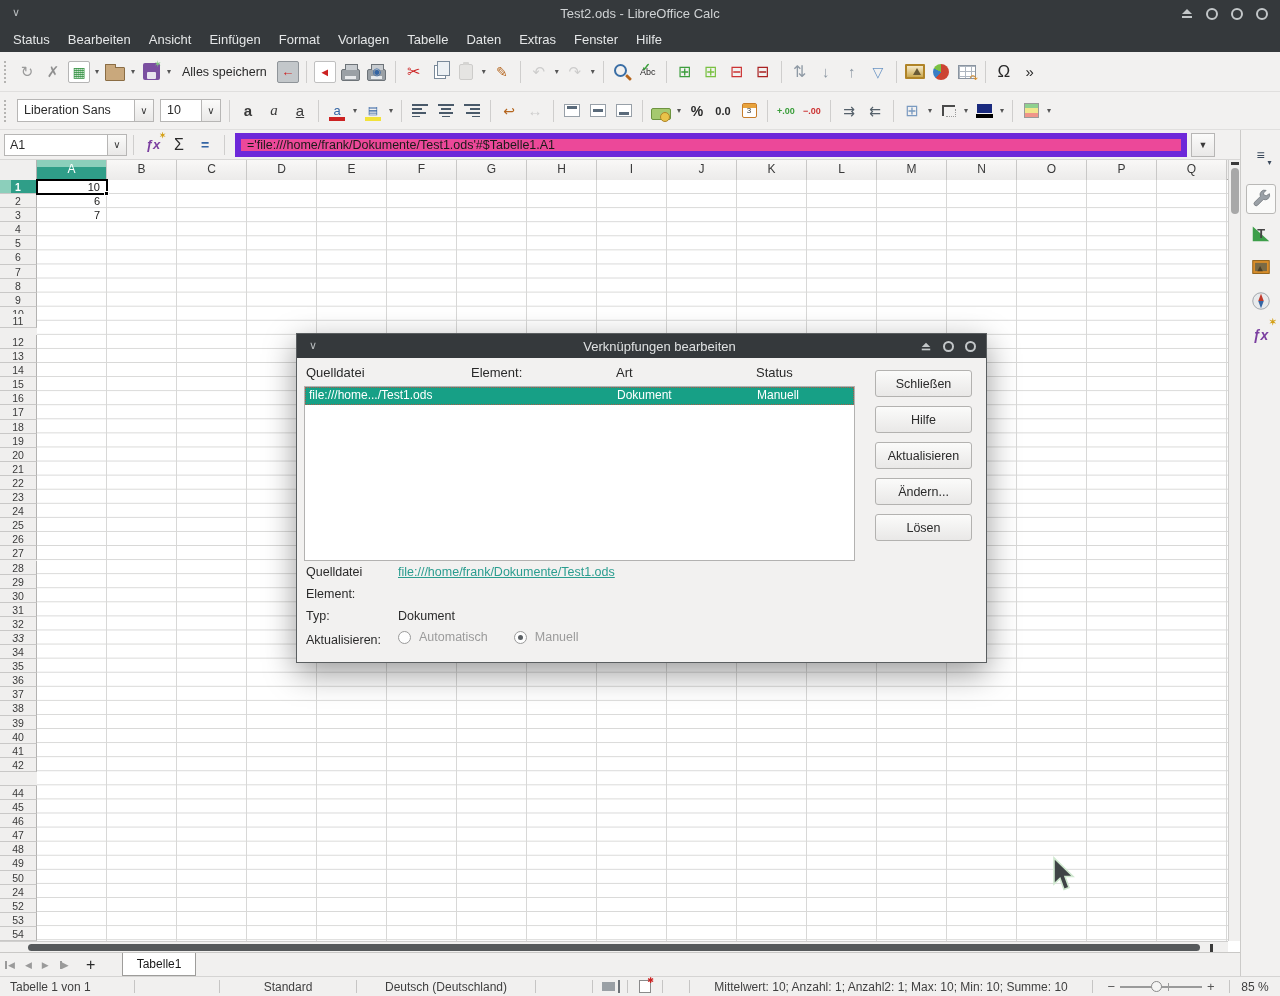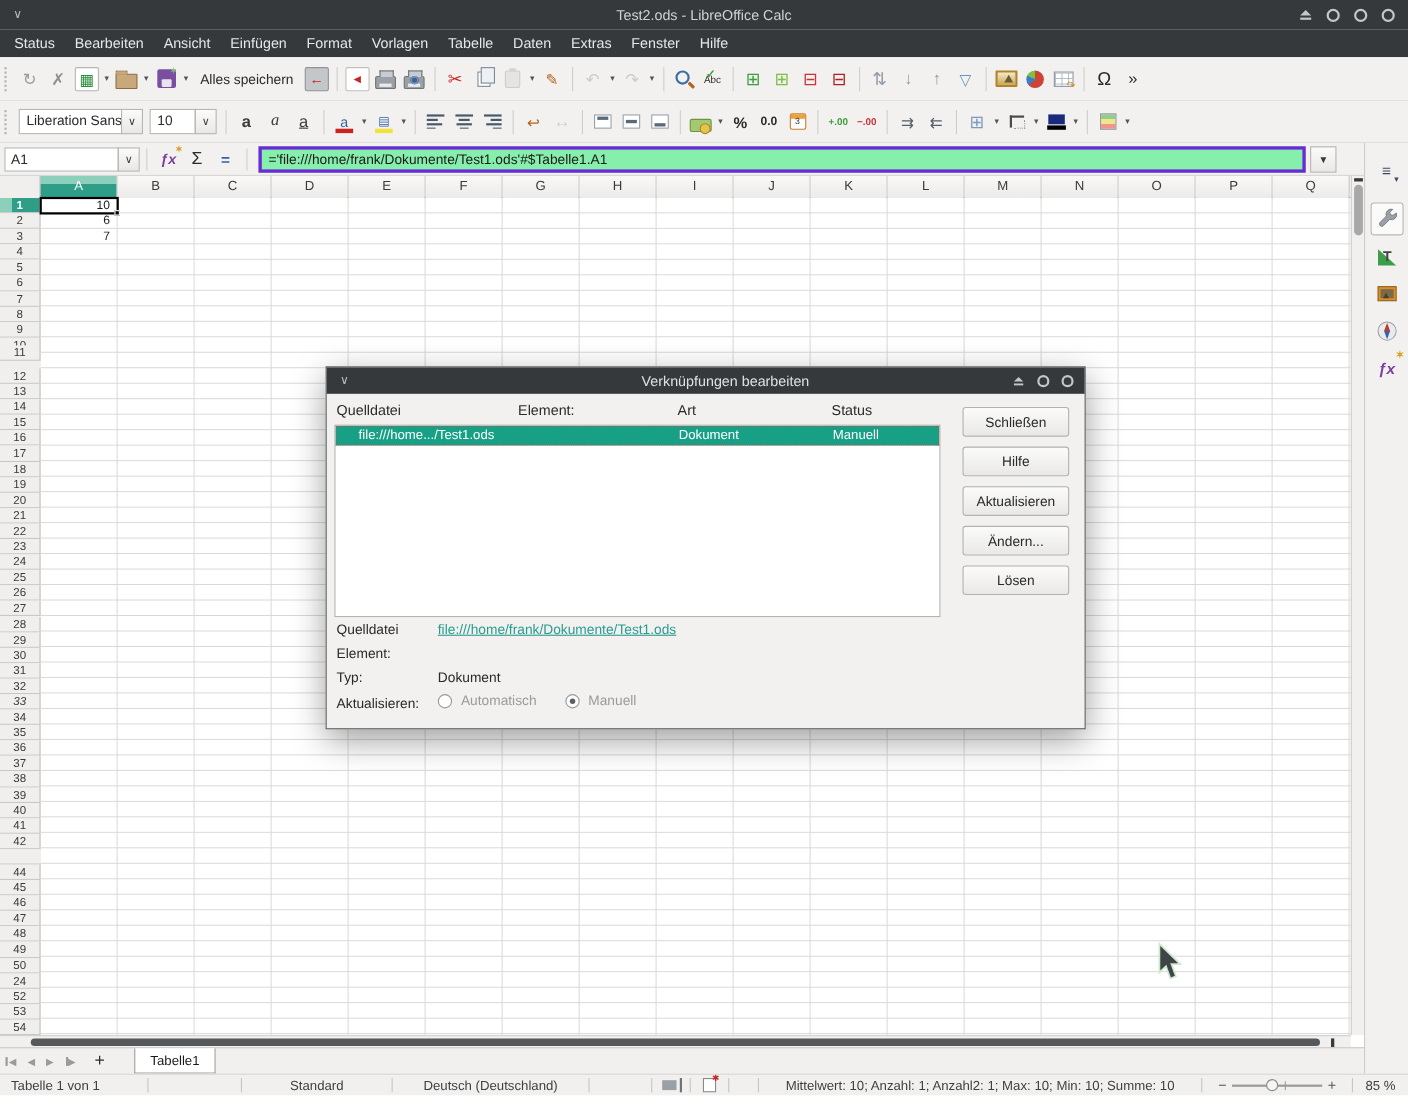--- a/index.html
+++ b/index.html
@@ -85,21 +85,21 @@
   
   .fbar{position:absolute;top:130px;left:0;width:1240px;height:30px;background:#f2f1f0;border-bottom:1px solid #d8d7d6;display:flex;align-items:center;padding-left:4px;}
   .namebox{width:104px;height:22px;border:1px solid #b7b6b5;font-size:12.5px;padding:0 5px;color:#2a2a2a;background:#fff;}
   .nb-dd{height:22px;}
   .fsep{width:1px;height:20px;background:#cfcecd;margin:0 6px;}
   .fbtn{width:26px;height:24px;display:flex;align-items:center;justify-content:center;font-size:14px;color:#2a2a2a;}
   .fx{color:#7b3fa0;font-style:italic;font-weight:bold;font-size:13px;position:relative;}
   .fx::after{content:"✶";position:absolute;top:-2px;right:0;font-size:8px;color:#d4a017;font-style:normal;}
   .sum{font-size:16px;}
   .eq{color:#3465a4;font-weight:bold;font-size:14px;}
-  .finput{flex:0 0 auto;width:952px;height:24px;border:3px solid #6d28d9;background:#86efac;font-size:12.5px;padding:0 6px;color:#1a1a1a;margin-left:4px;}
+  .finput{flex:0 0 auto;width:952px;height:24px;border:6px solid #6d28d9;background:#ec4899;font-size:12.5px;padding:0 6px;color:#1a1a1a;margin-left:4px;}
   .fexp{height:24px;width:24px;margin-left:4px;}
   .fexp::after{content:"▼";font-size:9px;}
 
   
   #colheaders{position:absolute;top:160px;left:0;width:1228px;height:20px;background:#f0efee;border-bottom:1px solid #a9a8a7;}
   .corner{position:absolute;left:0;top:0;width:37px;height:20px;background:#f0efee;border-right:1px solid #b3b2b1;}
   .colh{position:absolute;top:0;height:20px;line-height:19px;text-align:center;font-size:12px;color:#3a3a3a;border-right:1px solid #c9c8c7;background:linear-gradient(#f9f8f7,#ecebea);}
   .colh.selh{background:linear-gradient(180deg,#8ccfbb 0 35%,var(--accent) 35%);color:#fff;}
   #rowheaders{position:absolute;top:180px;left:0;width:37px;height:761px;background:#f0efee;}
   .rowh{position:absolute;left:0;width:37px;text-align:center;font-size:10.5px;color:#3a3a3a;border-right:1px solid #b3b2b1;border-bottom:1px solid #c9c8c7;background:#f0efee;}
@@ -130,21 +130,21 @@
   .dlg-title .tchev{top:5px;}
   .dlg-title-text{color:#dfe1e2;font-size:13px;}
   .dlg-ctl{position:absolute;right:10px;top:0;height:24px;display:flex;align-items:center;gap:11px;}
   .dlg-ctl .eject{transform:scale(.85);}
   .dlg-ctl .circle-btn{width:11px;height:11px;}
   .dlg-col{position:absolute;top:31px;font-size:13px;color:#2a2a2a;}
   #link-list{position:absolute;left:7px;top:52px;width:551px;height:175px;background:#fff;border:1px solid #b3b2b1;overflow:hidden;}
   .lrow{position:relative;height:18px;font-size:12px;color:#2a2a2a;}
   .lrow.sel{background:var(--tealsel);color:#fff;outline:1px dotted #b05c4a;outline-offset:-1px;}
   .lrow span{position:absolute;top:1px;white-space:nowrap;}
-  .lc0{left:21px;text-align:right;} .lc2{left:312px;} .lc3{left:452px;}
+  .lc0{left:4px;text-align:right;} .lc2{left:312px;} .lc3{left:452px;}
   #dlg-buttons{position:absolute;left:578px;top:36px;width:97px;display:flex;flex-direction:column;gap:9px;}
   .dbtn{height:27px;font-size:12.5px;color:#2a2a2a;background:linear-gradient(#fbfbfa,#e9e8e7);border:1px solid #b3b2b0;border-radius:3px;}
   .f-label{position:absolute;left:9px;font-size:12.5px;color:#2a2a2a;}
   .f-value{position:absolute;left:101px;font-size:12.5px;color:#2a2a2a;}
   .f-link{position:absolute;left:101px;font-size:12.5px;color:var(--link);text-decoration:underline;cursor:pointer;}
   .radio-group{position:absolute;left:101px;top:296px;display:flex;align-items:center;gap:8px;}
   .radio{width:13px;height:13px;border:1px solid #9a9a9a;border-radius:50%;background:#fdfdfd;display:inline-block;position:relative;}
   .radio.selected::after{content:"";position:absolute;left:3px;top:3px;width:5px;height:5px;border-radius:50%;background:#5a5f63;}
   .radio-label{font-size:12.5px;color:#9b9b9b;margin-right:18px;}
 
@@ -312,21 +312,21 @@
     <div class="tb-icon">
       <span class="glyph" style="color: rgb(42, 42, 42); font-size: 17px;">Ω</span>
     </div>
     <div class="tb-icon">
       <span class="glyph" style="color: rgb(42, 42, 42); font-size: 15px;">»</span>
     </div>
   </div>
 <div class="toolbar" id="tb2">
     <span class="grip"></span>
     <div class="combo">
-      <div class="combo-value" style="width: 94px;">Liberation Sans</div>
+      <div class="combo-value" style="width: 118px;">Liberation Sans</div>
       <div class="combo-btn"></div>
     </div>
     <div class="combo">
       <div class="combo-value" style="width: 42px;">10</div>
       <div class="combo-btn"></div>
     </div>
     <div class="tb-sep"></div>
     <div class="tb-icon">
       <span class="glyph" style="color: rgb(58, 58, 58); font-size: 15px; font-weight: bold;">a</span>
     </div>

